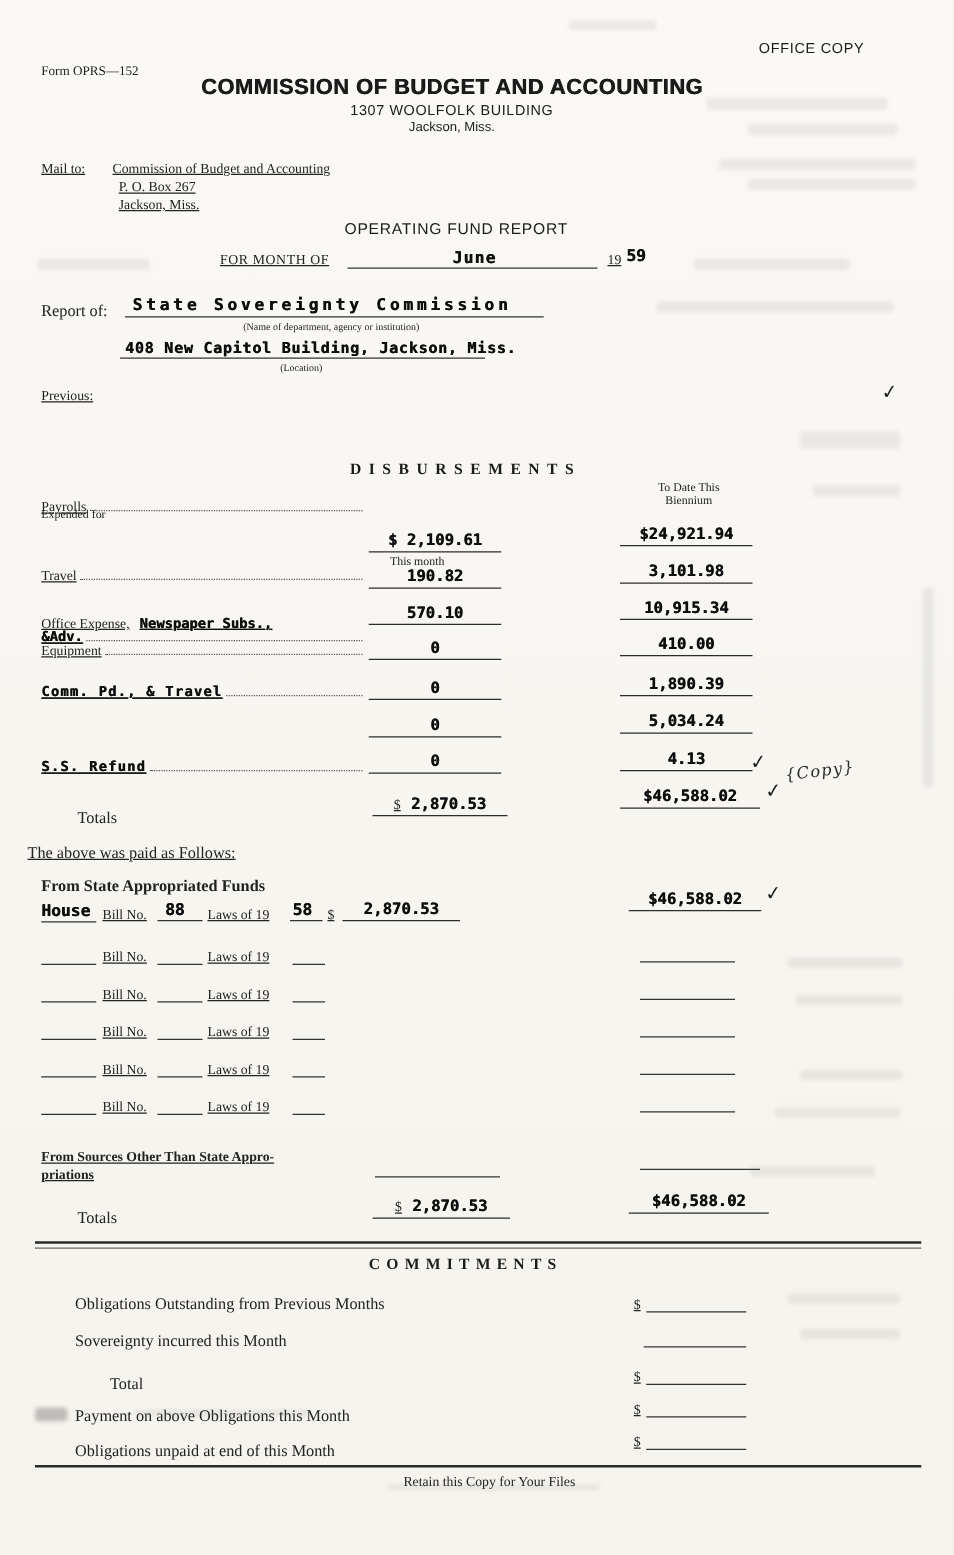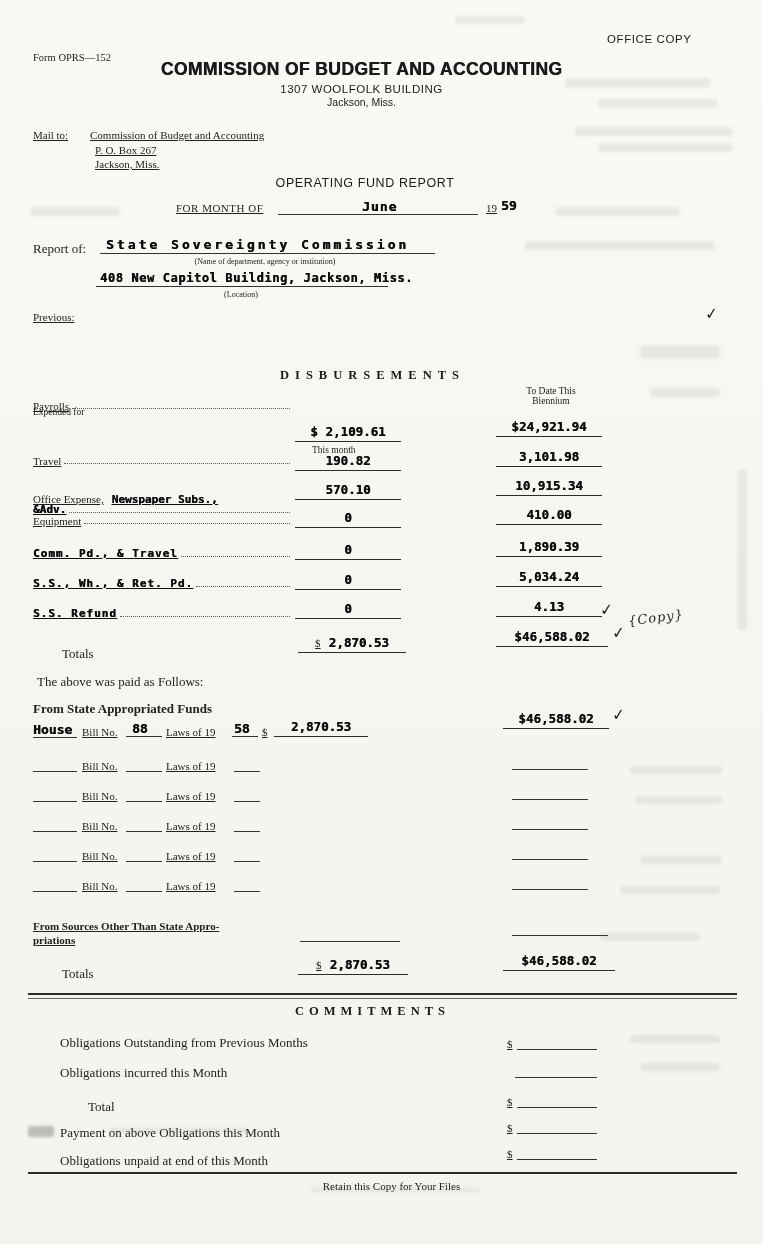--- a/index.html
+++ b/index.html
@@ -120,45 +120,41 @@
   <div class="amt typed" style="left:295px; top:510px; width:106px;">0</div>
   <div class="amt typed" style="left:496px; top:507px; width:106px;">410.00</div>
 
   <div class="leaderrow" style="left:33px; top:547px; width:260px;">
     <span class="typed fs12" style="letter-spacing:1px;">Comm. Pd., &amp; Travel</span>
     <span class="leader"></span>
   </div>
   <div class="amt typed" style="left:295px; top:542px; width:106px;">0</div>
   <div class="amt typed" style="left:496px; top:539px; width:106px;">1,890.39</div>
 
-  <div class="leaderrow" style="left:33px; top:577px; width:260px;">
-    <span class="typed fs12" style="letter-spacing:1px;">S.S., Wh., &amp; Ret. Pd.</span>
-    <span class="leader"></span>
-  </div>
   <div class="amt typed" style="left:295px; top:572px; width:106px;">0</div>
   <div class="amt typed" style="left:496px; top:569px; width:106px;">5,034.24</div>
 
   <div class="leaderrow" style="left:33px; top:607px; width:260px;">
     <span class="typed fs12" style="letter-spacing:1px;">S.S. Refund</span>
     <span class="leader"></span>
   </div>
   <div class="amt typed" style="left:295px; top:601px; width:106px;">0</div>
   <div class="amt typed" style="left:496px; top:599px; width:106px;">4.13</div>
   <div class="check" style="left:600px; top:600px;">✓</div>
   <div class="script-note" style="left:628px; top:610px;">{Copy}</div>
 
   <div class="abs printed fs13" style="left:62px; top:646px;">Totals</div>
   <div class="amt" style="left:298px; top:635px; width:108px;">
     <span class="printed fs12">$</span>
     <span class="typed" style="margin-left:5px;">2,870.53</span>
   </div>
   <div class="amt typed" style="left:496px; top:629px; width:112px;">$46,588.02</div>
   <div class="check" style="left:612px; top:623px;">✓</div>
 
-  <div class="abs printed fs13" style="left:37px; top:674px;">The above was paid as Follows:</div>
+  <div class="abs printed fs13" style="left:22px; top:674px;text-decoration:underline;">The above was paid as Follows:</div>
   <div class="abs printed fs13 bold" style="left:33px; top:701px; font-weight:600;">From State Appropriated Funds</div>
 
   <div class="abs typed fs13" style="left:33px; top:722px;">House</div>
   <div class="uline" style="left:33px; top:724px; width:44px;"></div>
   <div class="abs printed fs12" style="left:82px; top:726px;">Bill No.</div>
   <div class="abs typed fs13" style="left:132px; top:721px;">88</div>
   <div class="uline" style="left:126px; top:723px; width:36px;"></div>
   <div class="abs printed fs12" style="left:166px; top:726px;">Laws of 19</div>
   <div class="abs typed fs13" style="left:234px; top:721px;">58</div>
   <div class="uline" style="left:232px; top:723px; width:26px;"></div>
@@ -216,21 +212,21 @@
 
   <div class="rule" style="left:28px; top:993px; width:709px; height:2px;"></div>
   <div class="rule" style="left:28px; top:998px; width:709px; height:1px; opacity:0.7;"></div>
 
   <div class="abs printed fs13" style="left:60px; top:1035px;">Obligations Outstanding from Previous Months</div>
 
   <div class="abs sec-title center" style="left:0; top:1004px; width:745px; font-size:12.5px; letter-spacing:5px;">COMMITMENTS</div>
   <div class="abs printed fs12" style="left:507px; top:1038px;">$</div>
   <div class="uline" style="left:517px; top:1036px; width:80px;"></div>
 
-  <div class="abs printed fs13" style="left:60px; top:1065px;">Obligations incurred this Month</div>
+  <div class="abs printed fs13" style="left:60px; top:1065px;">Sovereignty incurred this Month</div>
   <div class="abs printed fs12" style="left:507px; top:1068px;"></div>
   <div class="uline" style="left:515px; top:1064px; width:82px;"></div>
 
   <div class="abs printed fs13" style="left:88px; top:1099px;">Total</div>
   <div class="abs printed fs12" style="left:507px; top:1096px;">$</div>
   <div class="uline" style="left:517px; top:1094px; width:80px;"></div>
 
   <div class="abs printed fs13" style="left:60px; top:1125px;">Payment on above Obligations this Month</div>
   <div class="abs printed fs12" style="left:507px; top:1122px;">$</div>
   <div class="uline" style="left:517px; top:1120px; width:80px;"></div>

